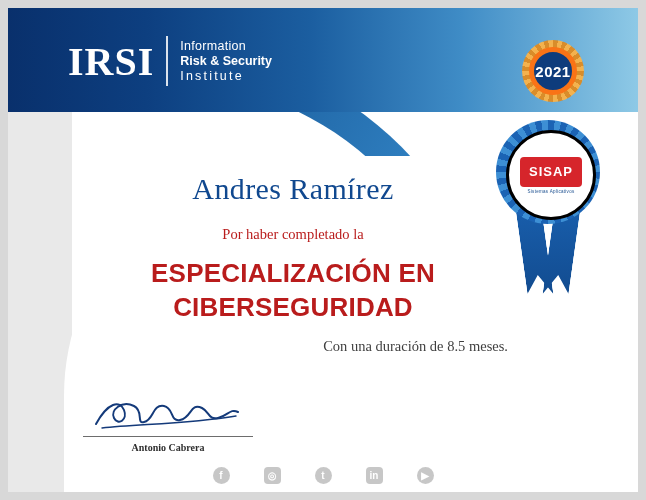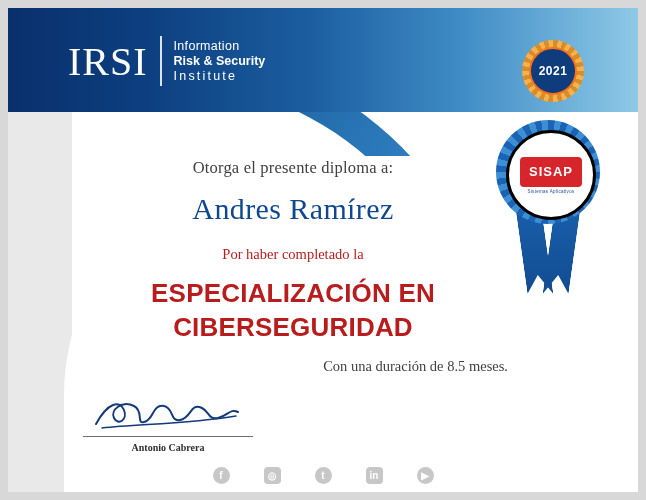--- a/index.html
+++ b/index.html
@@ -100,21 +100,21 @@
   .logo {
     position: absolute;
     left: 60px;
     top: 28px;
     display: flex;
     align-items: center;
     z-index: 6;
   }
   .logo-mark {
     font-size: 40px;
-    font-weight: normal;
+    font-weight: bold;
     letter-spacing: 1px;
     color: #ffffff;
     font-family: "Liberation Serif", serif;
   }
   .logo-divider {
     width: 2px;
     height: 50px;
     background: rgba(255,255,255,0.85);
     margin: 0 12px;
   }
@@ -142,26 +142,26 @@
     inset: 0;
     border-radius: 50%;
     background:
       repeating-conic-gradient(#d98d2a 0deg 9deg, #f3b24e 9deg 18deg);
   }
   .year-seal .inner {
     position: absolute;
     inset: 7px;
     border-radius: 50%;
     background: #0e3c7c;
-    border: 2px solid #f97316;
+    border: 5px solid #f97316;
     display: flex;
     align-items: center;
     justify-content: center;
     color: #ffffff;
-    font-size: 12px;
+    font-size: 15px;
     font-weight: bold;
     letter-spacing: 0.5px;
   }
 
   
   .medal {
     position: absolute;
     right: 34px;
     top: 112px;
     width: 112px;
@@ -382,21 +382,20 @@
       <div class="ribbon-left"></div>
       <div class="ribbon-right"></div>
       <div class="medal-star"></div>
       <div class="medal-ring2">
         <div class="sisap-badge">SISAP</div>
         <div class="sisap-sub">Sistemas Aplicativos</div>
       </div>
     </div>
 
     <div class="body-text">
-      <div class="line-otorga">Otorga el presente diploma a:</div>
       <div class="name">Andres Ramírez</div>
       <div class="line-por">Por haber completado la</div>
       <div class="title-main">
         <div>ESPECIALIZACIÓN EN</div>
         <div>CIBERSEGURIDAD</div>
       </div>
       <div class="line-duracion">Con una duración de 8.5 meses.</div>
     </div>
 
     <div class="bottom-row">

